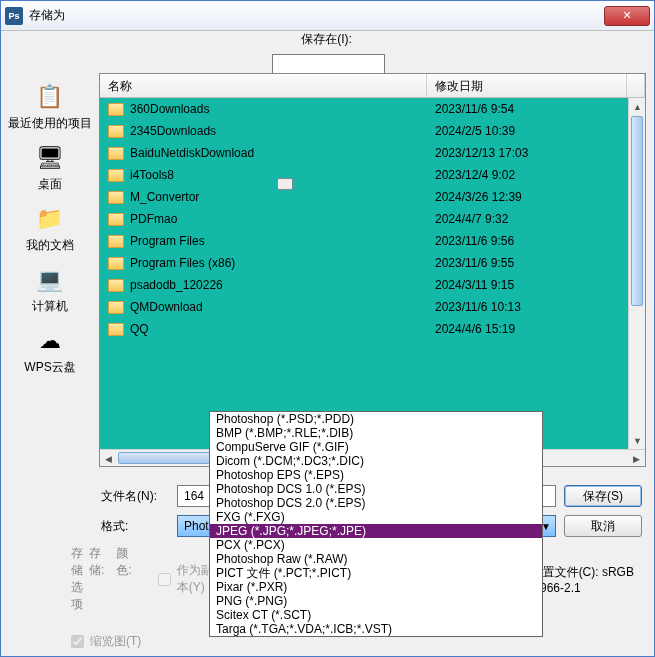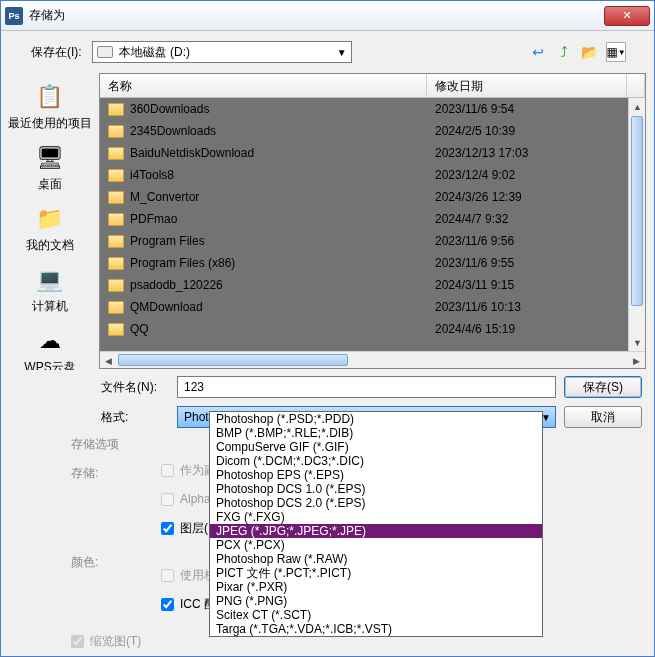--- a/index.html
+++ b/index.html
@@ -2,39 +2,39 @@
 <html><head>
 <meta charset="utf-8">
 <style>
 * { box-sizing: border-box; margin: 0; padding: 0; font-family: "Microsoft YaHei", "SimSun", Tahoma, sans-serif; font-size: 12px; }
 body { background: #fff; }
 .window { width: 655px; height: 657px; border: 1px solid #4a7bc8; background: #f0f0f0; display: flex; flex-direction: column; justify-content: flex-end; }
 .title-bar { height: 30px; background: linear-gradient(#fdfefe, #e8eef7); display: flex; align-items: center; padding: 0 4px; border-bottom: 1px solid #c0c0c0; }
 .title-bar .ps-icon { width: 18px; height: 18px; background: #2b5b8c; display: flex; align-items: center; justify-content: center; color:#fff; font-size:9px; font-weight:bold; border-radius:2px; margin-right:6px; }
 .title-bar .title { flex: 1; }
 .title-bar .close-btn { width: 46px; height: 20px; background: linear-gradient(#e07a7a,#c73434); border: 1px solid #8b2a2a; border-radius: 3px; color:#fff; display:flex; align-items:center; justify-content:center; font-size:11px; }
-.toolbar { height: 42px; display: flex; align-items: center; padding: 0 28px 0 30px; gap:6px; background:#f0f0f0; }
+.toolbar { height: 42px; display: flex; align-items: center; padding: 0 28px 0 30px; gap:6px; background:#f0f0f0;flex-direction:column; }
 .toolbar .lbl { margin-right: 4px; }
 .toolbar .combo { flex: 0 0 260px; height: 22px; border: 1px solid #7a7a7a; background: #fff; display: flex; align-items: center; padding: 0 4px; }
 .toolbar .combo .disk-icon { width:16px; height:12px; border:1px solid #888; border-radius:2px; margin-right:6px; background:#eee; position:relative; }
 .toolbar .combo span.txt { flex:1; }
 .toolbar .combo .arrow { font-size:10px; }
 .toolbar .spacer { flex:1; }
 .toolbar .nav-icons { display:flex; gap:6px; align-items:center; }
 .nav-icons .ic { width:20px; height:20px; display:flex; align-items:center; justify-content:center; font-size:14px; }
 .ic-back { color:#2a7de1; }
 .ic-up { color:#2aa02a; }
 .ic-new { color:#e0a020; }
 .ic-view { border:1px solid #aaa; background:#fff; width:28px; justify-content:space-between; padding:0 3px; font-size:10px; }
 .body-row { flex:1; display:flex; overflow:hidden; }
 .places { width: 98px; background:#f0f0f0; display:flex; flex-direction:column; align-items:center; padding-top:4px; gap:2px; }
 .place { display:flex; flex-direction:column; align-items:center; gap:2px; padding:4px 0; width:100%; }
 .place .picon { width:32px; height:32px; display:flex; align-items:center; justify-content:center; font-size:22px; }
 .place .plabel { font-size:12px; text-align:center; }
-.file-area { flex:1; display:flex; flex-direction:column; border:1px solid #888; background:#737373; margin: 0 8px 1px 0; }
+.file-area { flex:1; display:flex; flex-direction:column; border:1px solid #888; background:#14b8a6; margin: 0 8px 12px 0; }
 .file-header { height:24px; background:linear-gradient(#fdfdfd,#ececec); border-bottom:1px solid #c0c0c0; display:flex; }
 .file-header .col { padding:4px 8px; border-right:1px solid #d0d0d0; }
 .col-name { flex:1; }
 .col-date { width:200px; }
 .col-e { width:18px; }
 .file-list { flex:1; overflow:hidden; position:relative; }
 .file-row { display:flex; align-items:center; height:22px; }
 .file-row .c-name { flex:1; display:flex; align-items:center; gap:6px; padding-left:8px; }
 .file-row .folder-icon { width:16px; height:13px; background:linear-gradient(#ffe9a8,#f7c85a); border:1px solid #d4a040; border-radius:1px; }
 .file-row .c-date { width:200px; padding-left:8px; }
@@ -51,21 +51,21 @@
 .v-scroll .ar-b { bottom:0; }
 .bottom { padding: 6px 12px 6px 100px; display:flex; flex-direction:column; gap:8px; }
 .form-row { display:flex; align-items:center; gap:8px; }
 .form-row .flabel { width:68px; text-align:left; }
 .form-row .finput { flex:1; height:22px; border:1px solid #7a7a7a; background:#fff; padding:0 6px; display:flex; align-items:center; }
 .form-row .fcombo { flex:1; height:22px; border:1px solid #3a6ea5; background:linear-gradient(#bfe0ff,#7fc0ff); padding:0 6px; display:flex; align-items:center; font-family:"SimSun",monospace; position:relative; }
 .form-row .fcombo .arrow { position:absolute; right:4px; font-size:10px; }
 .form-row .btn { width:78px; height:22px; border:1px solid #888; background:linear-gradient(#fdfdfd,#e4e4e4); border-radius:3px; display:flex; align-items:center; justify-content:center; }
 .form-row .btn.primary { border:1px solid #3a6ea5; box-shadow:0 0 0 1px #8ec3f0 inset; }
 .options-area { display:flex; gap:20px; padding-left:0; position:relative; }
-.opt-col { display:flex; flex-direction:column; gap:12px; }
+.opt-col { display:flex; flex-direction:row; gap:6px; }
 .opt-col.left { width: 70px; margin-left:-30px; color:#888; }
 .opt-row { display:flex; align-items:center; gap:6px; }
 .opt-row input[type=checkbox] { width:13px; height:13px; }
 .opt-row.disabled { color:#9a9a9a; }
 .dropdown { position:absolute; left:209px; top:411px; width:334px; background:#fff; border:1px solid #666; z-index:100; font-family:"SimSun",monospace; font-size:12px; max-height:250px; overflow:hidden; }
 .dropdown .opt { padding:0 6px; height:14px; line-height:14px; white-space:nowrap; }
 .dropdown .opt.sel { background:#701a75; color:#fff; }
 .thumb-row { margin-top:12px; margin-left:-30px; }
 </style>
 </head>
@@ -226,21 +226,21 @@
         <div class="thumb"></div>
         <div class="ar ar-r">▶</div>
       </div>
     </div>
   </div>
 
   <div class="bottom">
     <div class="form-row">
       <div class="flabel">文件名(N):</div>
       <div class="finput">
-          <span>123</span>
+          <span>164</span>
         </div>
       <div class="btn primary">
           <span>保存(S)</span>
         </div>
     </div>
     <div class="form-row">
       <div class="flabel">格式:</div>
       <div class="fcombo">
         <span>Photoshop (*.PSD;*.PDD)</span>
         <span class="arrow">▼</span>

